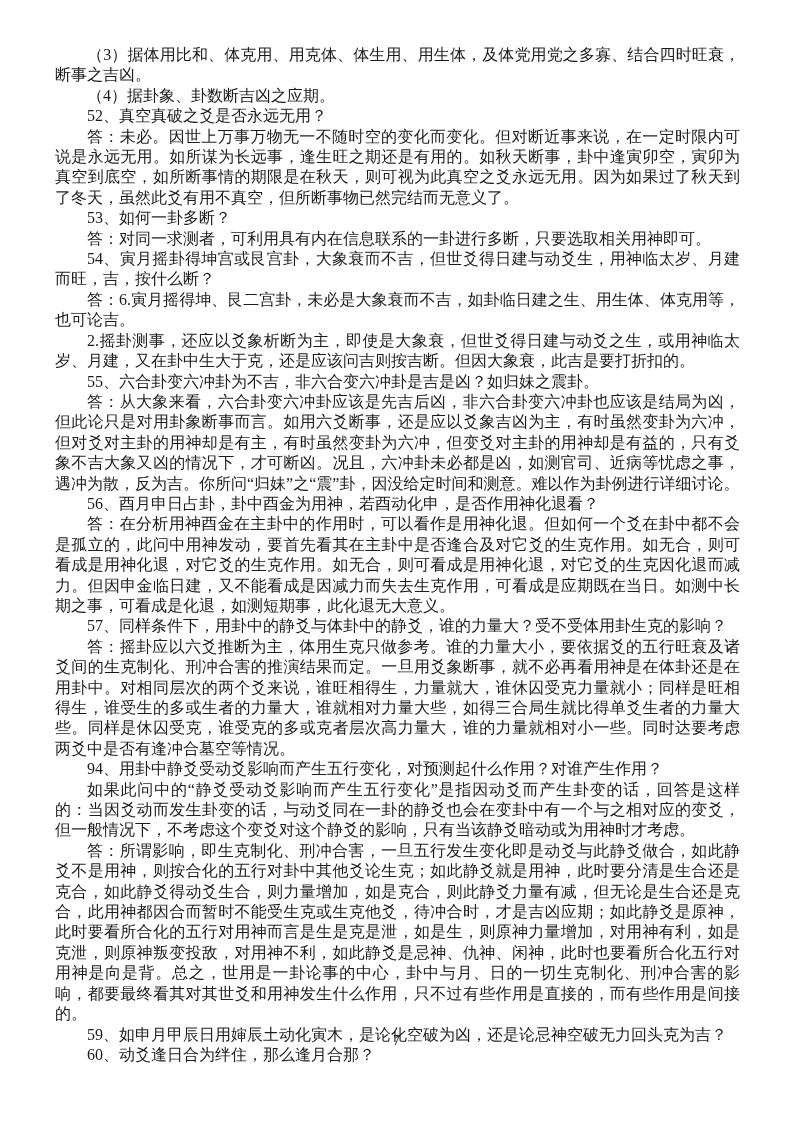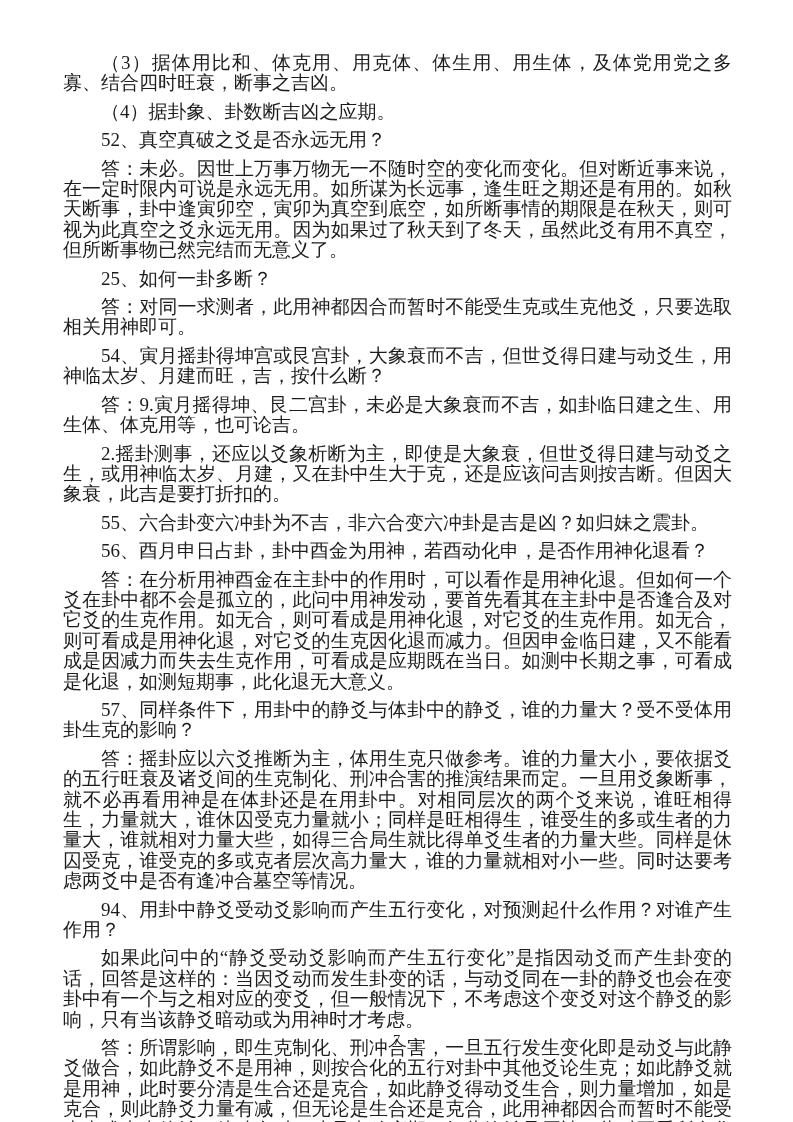--- a/index.html
+++ b/index.html
@@ -16,26 +16,26 @@
     font-family: "Liberation Serif", "DejaVu Serif", serif;
     color: #1c1c1c;
   }
   .content {
     position: absolute;
     left: 55px;
     top: 45px;
     width: 685px;
   }
   .content p {
-    margin: 8px;
+    margin: 0;
     padding: 0;
     text-indent: 2em;
     text-align: justify;
     text-justify: inter-ideograph;
-    font-size: 19px;
+    font-size: 16px;
     line-height: 20.4px;
     word-break: break-all;
   }
   .page-number {
     position: absolute;
     top: 1032px;
     left: 0;
     width: 100%;
     text-align: center;
     font-size: 14.5px;
@@ -44,26 +44,27 @@
 </style>
 </head>
 <body>
 
 <div class="page">
   <div class="content">
     <p>（3）据体用比和、体克用、用克体、体生用、用生体，及体党用党之多寡、结合四时旺衰，断事之吉凶。</p>
     <p>（4）据卦象、卦数断吉凶之应期。</p>
     <p>52、真空真破之爻是否永远无用？</p>
     <p>答：未必。因世上万事万物无一不随时空的变化而变化。但对断近事来说，在一定时限内可说是永远无用。如所谋为长远事，逢生旺之期还是有用的。如秋天断事，卦中逢寅卯空，寅卯为真空到底空，如所断事情的期限是在秋天，则可视为此真空之爻永远无用。因为如果过了秋天到了冬天，虽然此爻有用不真空，但所断事物已然完结而无意义了。</p>
-    <p>25、如何一卦多断？</p>
-    <p>答：对同一求测者，此用神都因合而暂时不能受生克或生克他爻，只要选取相关用神即可。</p>
+    <p>53、如何一卦多断？</p>
+    <p>答：对同一求测者，可利用具有内在信息联系的一卦进行多断，只要选取相关用神即可。</p>
     <p>54、寅月摇卦得坤宫或艮宫卦，大象衰而不吉，但世爻得日建与动爻生，用神临太岁、月建而旺，吉，按什么断？</p>
-    <p>答：9.寅月摇得坤、艮二宫卦，未必是大象衰而不吉，如卦临日建之生、用生体、体克用等，也可论吉。</p>
+    <p>答：6.寅月摇得坤、艮二宫卦，未必是大象衰而不吉，如卦临日建之生、用生体、体克用等，也可论吉。</p>
     <p>2.摇卦测事，还应以爻象析断为主，即使是大象衰，但世爻得日建与动爻之生，或用神临太岁、月建，又在卦中生大于克，还是应该问吉则按吉断。但因大象衰，此吉是要打折扣的。</p>
     <p>55、六合卦变六冲卦为不吉，非六合变六冲卦是吉是凶？如归妹之震卦。</p>
+    <p>答：从大象来看，六合卦变六冲卦应该是先吉后凶，非六合卦变六冲卦也应该是结局为凶，但此论只是对用卦象断事而言。如用六爻断事，还是应以爻象吉凶为主，有时虽然变卦为六冲，但对爻对主卦的用神却是有主，有时虽然变卦为六冲，但变爻对主卦的用神却是有益的，只有爻象不吉大象又凶的情况下，才可断凶。况且，六冲卦未必都是凶，如测官司、近病等忧虑之事，遇冲为散，反为吉。你所问“归妹”之“震”卦，因没给定时间和测意。难以作为卦例进行详细讨论。</p>
     <p>56、酉月申日占卦，卦中酉金为用神，若酉动化申，是否作用神化退看？</p>
     <p>答：在分析用神酉金在主卦中的作用时，可以看作是用神化退。但如何一个爻在卦中都不会是孤立的，此问中用神发动，要首先看其在主卦中是否逢合及对它爻的生克作用。如无合，则可看成是用神化退，对它爻的生克作用。如无合，则可看成是用神化退，对它爻的生克因化退而减力。但因申金临日建，又不能看成是因减力而失去生克作用，可看成是应期既在当日。如测中长期之事，可看成是化退，如测短期事，此化退无大意义。</p>
     <p>57、同样条件下，用卦中的静爻与体卦中的静爻，谁的力量大？受不受体用卦生克的影响？</p>
     <p>答：摇卦应以六爻推断为主，体用生克只做参考。谁的力量大小，要依据爻的五行旺衰及诸爻间的生克制化、刑冲合害的推演结果而定。一旦用爻象断事，就不必再看用神是在体卦还是在用卦中。对相同层次的两个爻来说，谁旺相得生，力量就大，谁休囚受克力量就小；同样是旺相得生，谁受生的多或生者的力量大，谁就相对力量大些，如得三合局生就比得单爻生者的力量大些。同样是休囚受克，谁受克的多或克者层次高力量大，谁的力量就相对小一些。同时达要考虑两爻中是否有逢冲合墓空等情况。</p>
     <p>94、用卦中静爻受动爻影响而产生五行变化，对预测起什么作用？对谁产生作用？</p>
     <p>如果此问中的“静爻受动爻影响而产生五行变化”是指因动爻而产生卦变的话，回答是这样的：当因爻动而发生卦变的话，与动爻同在一卦的静爻也会在变卦中有一个与之相对应的变爻，但一般情况下，不考虑这个变爻对这个静爻的影响，只有当该静爻暗动或为用神时才考虑。</p>
     <p>答：所谓影响，即生克制化、刑冲合害，一旦五行发生变化即是动爻与此静爻做合，如此静爻不是用神，则按合化的五行对卦中其他爻论生克；如此静爻就是用神，此时要分清是生合还是克合，如此静爻得动爻生合，则力量增加，如是克合，则此静爻力量有减，但无论是生合还是克合，此用神都因合而暂时不能受生克或生克他爻，待冲合时，才是吉凶应期；如此静爻是原神，此时要看所合化的五行对用神而言是生是克是泄，如是生，则原神力量增加，对用神有利，如是克泄，则原神叛变投敌，对用神不利，如此静爻是忌神、仇神、闲神，此时也要看所合化五行对用神是向是背。总之，世用是一卦论事的中心，卦中与月、日的一切生克制化、刑冲合害的影响，都要最终看其对其世爻和用神发生什么作用，只不过有些作用是直接的，而有些作用是间接的。</p>
     <p>59、如申月甲辰日用婶辰土动化寅木，是论化空破为凶，还是论忌神空破无力回头克为吉？</p>
     <p>60、动爻逢日合为绊住，那么逢月合那？</p>
   </div>

